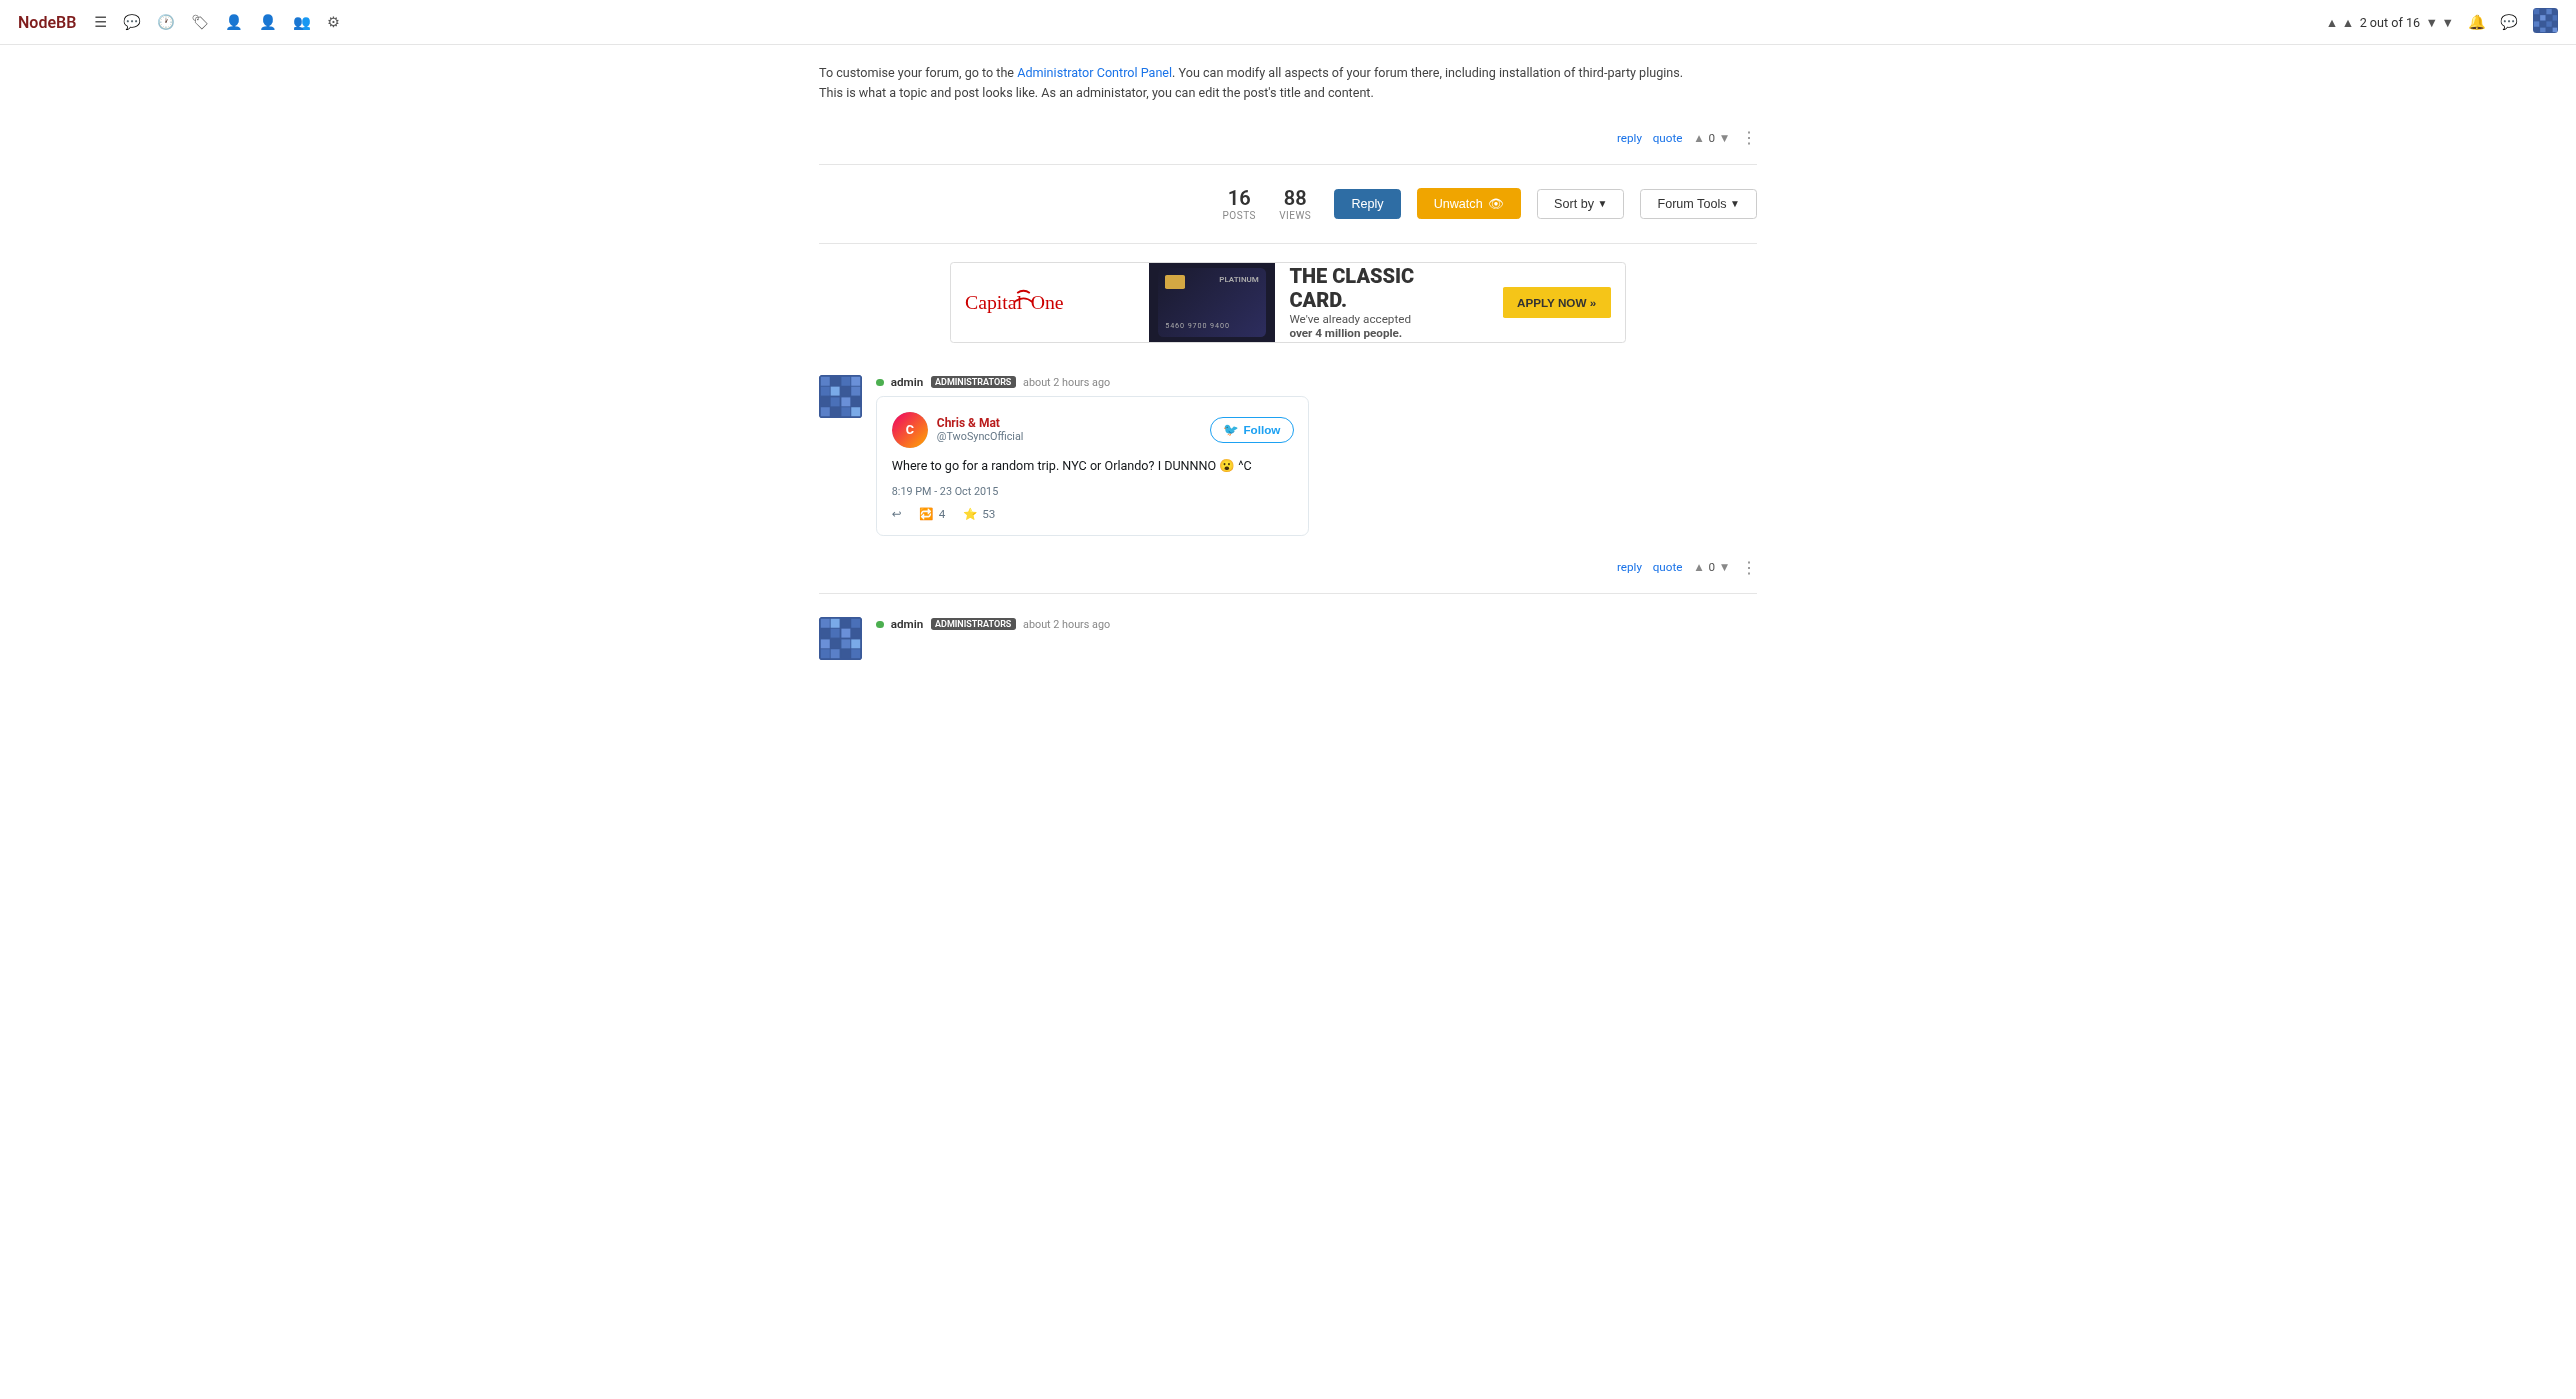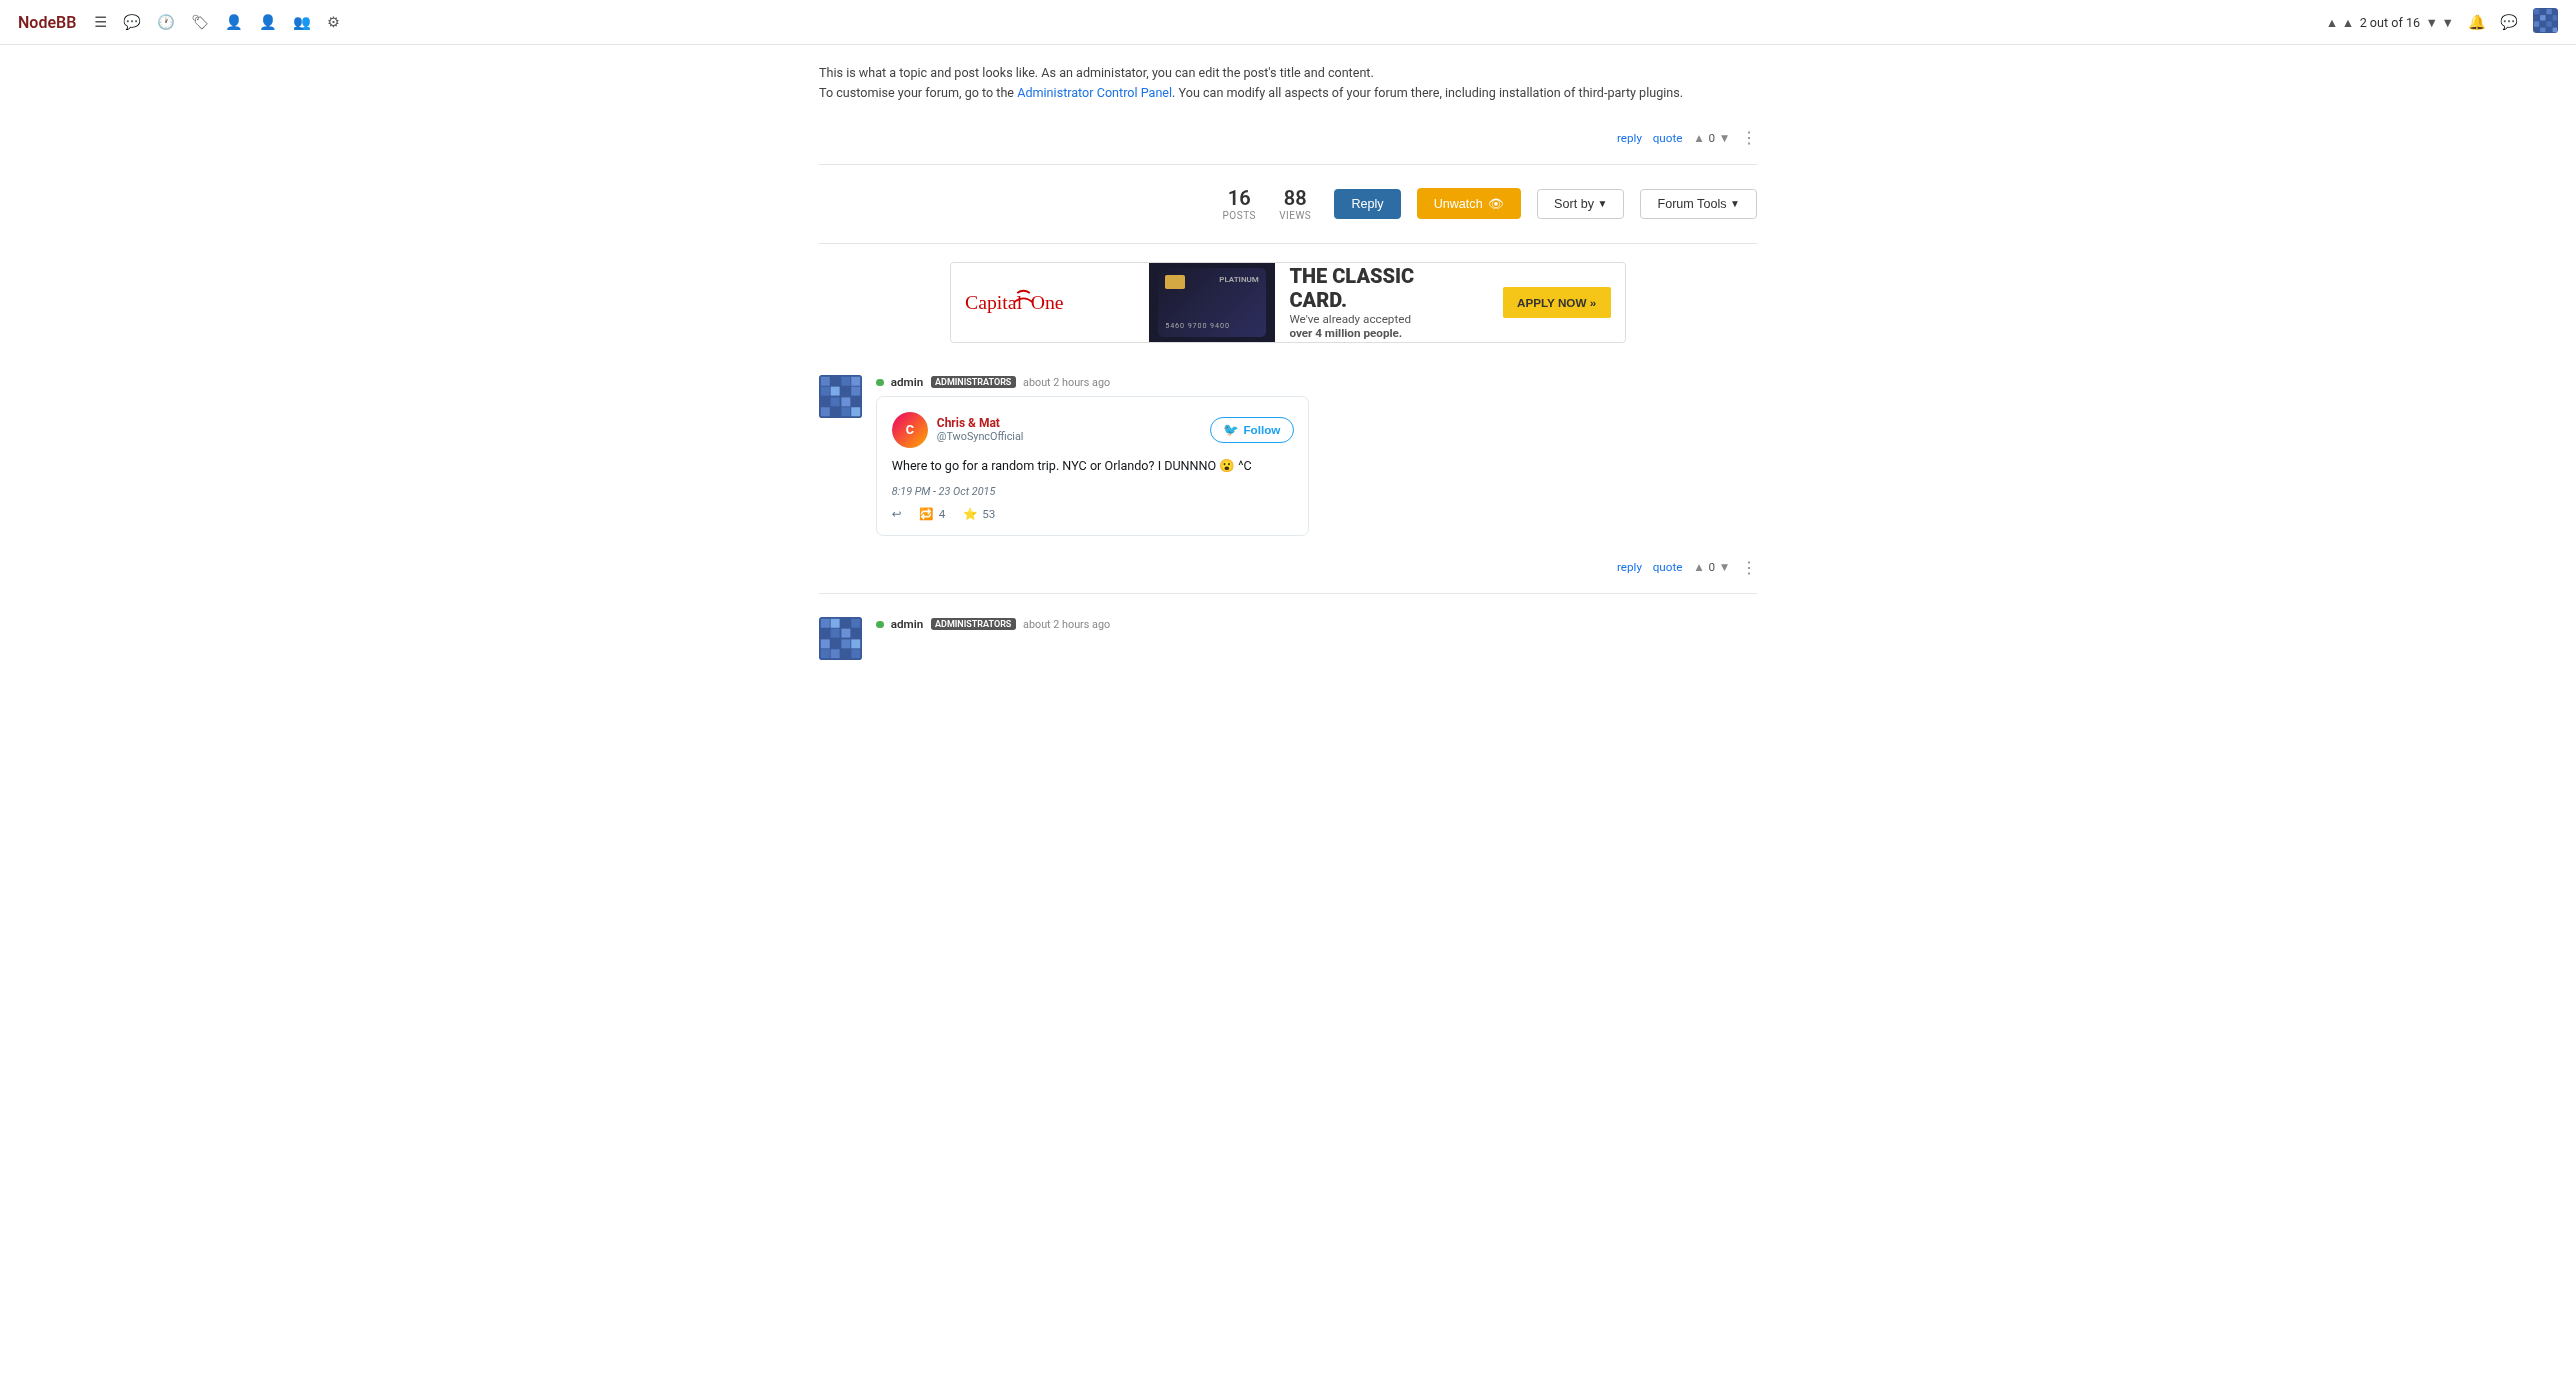--- a/index.html
+++ b/index.html
@@ -97,21 +97,21 @@
     .tweet-avatar { width: 36px; height: 36px; border-radius: 50%; background: #ccc; overflow: hidden; }
     .tweet-name { font-size: 12px; font-weight: 700; color: #b91c1c; }
     .tweet-handle { font-size: 10.8px; color: #657786; }
     .tweet-follow-btn {
       border: 0.9px solid #1da1f2; color: #1da1f2; background: #fff;
       padding: 4.5px 12.6px; border-radius: 18px; font-size: 11.7px; font-weight: 600; cursor: pointer;
       display: flex; align-items: center; gap: 4.5px;
     }
     .twitter-bird { color: #1da1f2; font-size: 12.6px; }
     .tweet-text { font-size: 12.6px; color: #14171a; line-height: 1.5; margin-bottom: 9px; }
-    .tweet-time { font-size: 10.8px; color: #657786; margin-bottom: 9px; font-style: italic; }
+    .tweet-time { font-size: 10.8px; color: #657786; margin-bottom: 9px; }
     .tweet-actions { display: flex; gap: 18px; align-items: center; }
     .tweet-action { display: flex; align-items: center; gap: 4.5px; color: #657786; font-size: 11.7px; cursor: pointer; }
 
     
     ::-webkit-scrollbar { width: 5.4px; }
     ::-webkit-scrollbar-thumb { background: #ccc; border-radius: 2.7px; }
   </style>
 </head>
 <body>
 
@@ -163,24 +163,24 @@
           <rect x="22" y="22" width="5" height="5" fill="#6a90d8"></rect>
         </g>
       </svg>
     </span>
   </div>
 </nav>
 
 <div class="content-area">
 
   <div class="post-intro">
-    <p>This is what a topic and post looks like. As an administator, you can edit the post's title and content.</p>
     <p>
       <span>To customise your forum, go to the </span><a href="#">Administrator Control Panel</a><span>. You can modify all aspects of your forum there, including installation of third-party plugins.</span>
     </p>
+    <p>This is what a topic and post looks like. As an administator, you can edit the post's title and content.</p>
   </div>
 
 
   <div class="post-actions-row">
     <a class="post-action-link">reply</a>
     <a class="post-action-link">quote</a>
     <div class="vote-area">
       <span class="vote-btn">▲</span>
       <span class="vote-count">0</span>
       <span class="vote-btn">▼</span>

